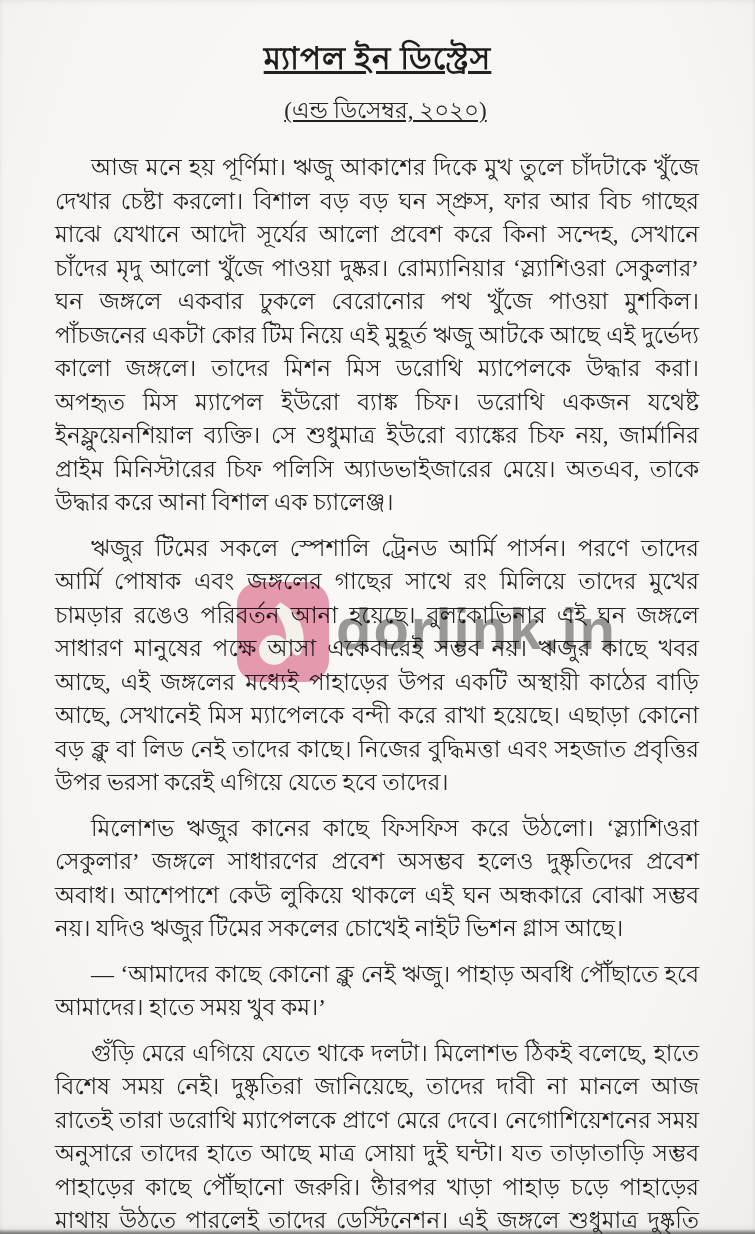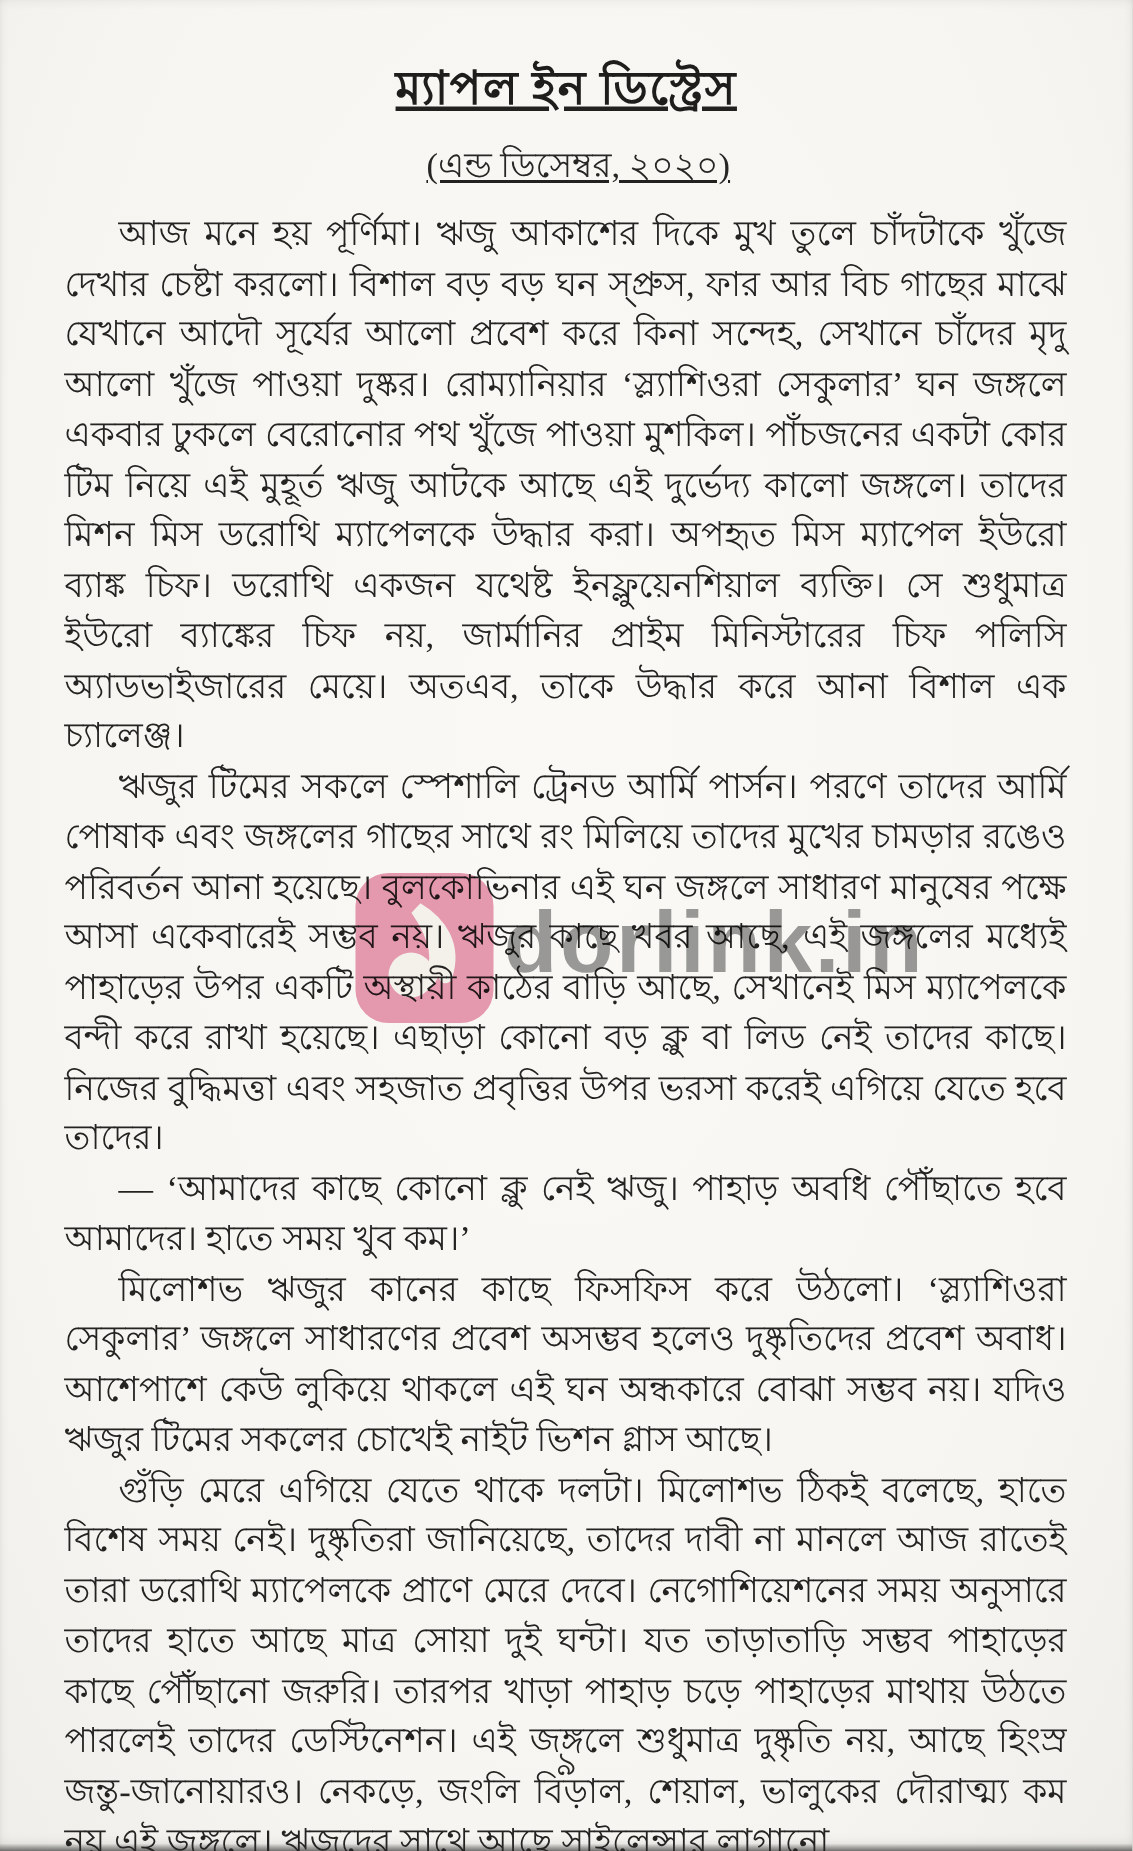--- a/index.html
+++ b/index.html
@@ -45,21 +45,21 @@
     position: absolute;
     top: 139px;
     left: 43px;
     width: 668px;
     font-size: 23px;
     line-height: 33.5px;
     text-align: justify;
     color: #242322;
   }
   .content p {
-    margin: 0;
+    margin: 12px;
     text-indent: 36px;
   }
   .watermark {
     position: absolute;
     top: 581px;
     left: 236px;
     display: flex;
     align-items: center;
     gap: 6px;
     mix-blend-mode: multiply;
@@ -103,22 +103,22 @@
 <div class="page">
 
   <div class="heading-block">
     <h1 class="chapter-title">ম্যাপল ইন ডিস্ট্রেস</h1>
     <p class="chapter-subtitle">(এন্ড ডিসেম্বর, ২০২০)</p>
   </div>
 
   <div class="content">
     <p>আজ মনে হয় পূর্ণিমা। ঋজু আকাশের দিকে মুখ তুলে চাঁদটাকে খুঁজে দেখার চেষ্টা করলো। বিশাল বড় বড় ঘন স্প্রুস, ফার আর বিচ গাছের মাঝে যেখানে আদৌ সূর্যের আলো প্রবেশ করে কিনা সন্দেহ, সেখানে চাঁদের মৃদু আলো খুঁজে পাওয়া দুষ্কর। রোম্যানিয়ার ‘স্ল্যাশিওরা সেকুলার’ ঘন জঙ্গলে একবার ঢুকলে বেরোনোর পথ খুঁজে পাওয়া মুশকিল। পাঁচজনের একটা কোর টিম নিয়ে এই মুহূর্ত ঋজু আটকে আছে এই দুর্ভেদ্য কালো জঙ্গলে। তাদের মিশন মিস ডরোথি ম্যাপেলকে উদ্ধার করা। অপহৃত মিস ম্যাপেল ইউরো ব্যাঙ্ক চিফ। ডরোথি একজন যথেষ্ট ইনফ্লুয়েনশিয়াল ব্যক্তি। সে শুধুমাত্র ইউরো ব্যাঙ্কের চিফ নয়, জার্মানির প্রাইম মিনিস্টারের চিফ পলিসি অ্যাডভাইজারের মেয়ে। অতএব, তাকে উদ্ধার করে আনা বিশাল এক চ্যালেঞ্জ।</p>
     <p>ঋজুর টিমের সকলে স্পেশালি ট্রেনড আর্মি পার্সন। পরণে তাদের আর্মি পোষাক এবং জঙ্গলের গাছের সাথে রং মিলিয়ে তাদের মুখের চামড়ার রঙেও পরিবর্তন আনা হয়েছে। বুলকোভিনার এই ঘন জঙ্গলে সাধারণ মানুষের পক্ষে আসা একেবারেই সম্ভব নয়। ঋজুর কাছে খবর আছে, এই জঙ্গলের মধ্যেই পাহাড়ের উপর একটি অস্থায়ী কাঠের বাড়ি আছে, সেখানেই মিস ম্যাপেলকে বন্দী করে রাখা হয়েছে। এছাড়া কোনো বড় ক্লু বা লিড নেই তাদের কাছে। নিজের বুদ্ধিমত্তা এবং সহজাত প্রবৃত্তির উপর ভরসা করেই এগিয়ে যেতে হবে তাদের।</p>
+    <p>মিলোশভ ঋজুর কানের কাছে ফিসফিস করে উঠলো। ‘স্ল্যাশিওরা সেকুলার’ জঙ্গলে সাধারণের প্রবেশ অসম্ভব হলেও দুষ্কৃতিদের প্রবেশ অবাধ। আশেপাশে কেউ লুকিয়ে থাকলে এই ঘন অন্ধকারে বোঝা সম্ভব নয়। যদিও ঋজুর টিমের সকলের চোখেই নাইট ভিশন গ্লাস আছে।</p>
     <p>— ‘আমাদের কাছে কোনো ক্লু নেই ঋজু। পাহাড় অবধি পৌঁছাতে হবে আমাদের। হাতে সময় খুব কম।’</p>
-    <p>মিলোশভ ঋজুর কানের কাছে ফিসফিস করে উঠলো। ‘স্ল্যাশিওরা সেকুলার’ জঙ্গলে সাধারণের প্রবেশ অসম্ভব হলেও দুষ্কৃতিদের প্রবেশ অবাধ। আশেপাশে কেউ লুকিয়ে থাকলে এই ঘন অন্ধকারে বোঝা সম্ভব নয়। যদিও ঋজুর টিমের সকলের চোখেই নাইট ভিশন গ্লাস আছে।</p>
     <p>গুঁড়ি মেরে এগিয়ে যেতে থাকে দলটা। মিলোশভ ঠিকই বলেছে, হাতে বিশেষ সময় নেই। দুষ্কৃতিরা জানিয়েছে, তাদের দাবী না মানলে আজ রাতেই তারা ডরোথি ম্যাপেলকে প্রাণে মেরে দেবে। নেগোশিয়েশনের সময় অনুসারে তাদের হাতে আছে মাত্র সোয়া দুই ঘন্টা। যত তাড়াতাড়ি সম্ভব পাহাড়ের কাছে পৌঁছানো জরুরি। তারপর খাড়া পাহাড় চড়ে পাহাড়ের মাথায় উঠতে পারলেই তাদের ডেস্টিনেশন। এই জঙ্গলে শুধুমাত্র দুষ্কৃতি নয়, আছে হিংস্র জন্তু-জানোয়ারও। নেকড়ে, জংলি বিড়াল, শেয়াল, ভালুকের দৌরাত্ম্য কম নয় এই জঙ্গলে। ঋজুদের সাথে আছে সাইলেন্সার লাগানো</p>
   </div>
 
   <div class="watermark">
     <span class="logo-wrap">
       <svg width="94" height="102" viewBox="0 0 94 102" xmlns="http://www.w3.org/2000/svg">
         <rect x="1" y="1" width="92" height="100" rx="22" fill="#e78ca8"></rect>
         <circle cx="38" cy="69" r="15" fill="#f8f7f3"></circle>
         <path d="M49 73 C 59 61 55 44 42 25 C 57 34 68 49 61 70" stroke="#f8f7f3" stroke-width="9" fill="none" stroke-linecap="round"></path>
       </svg>

